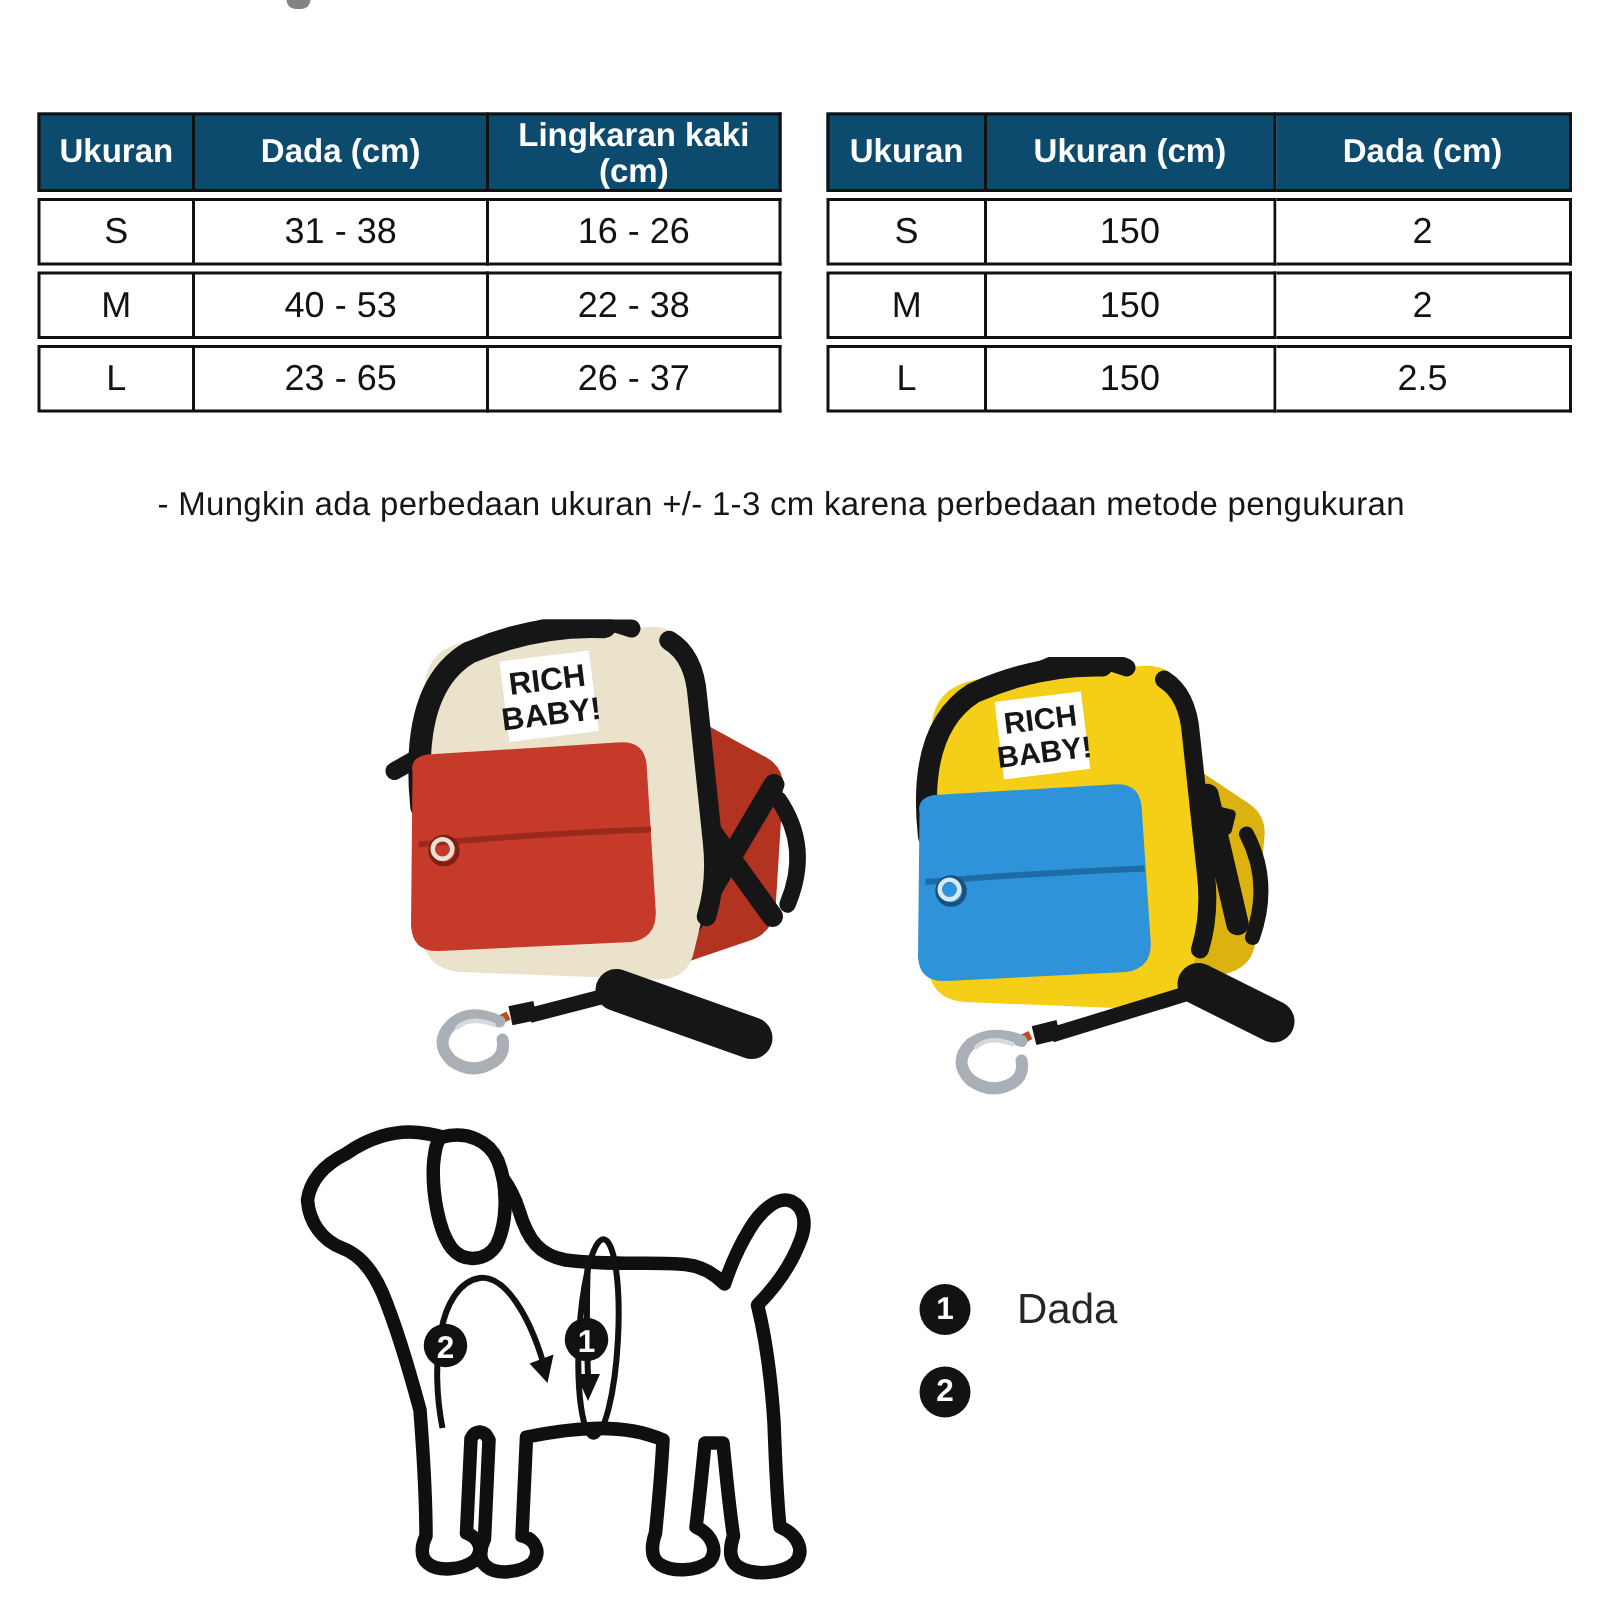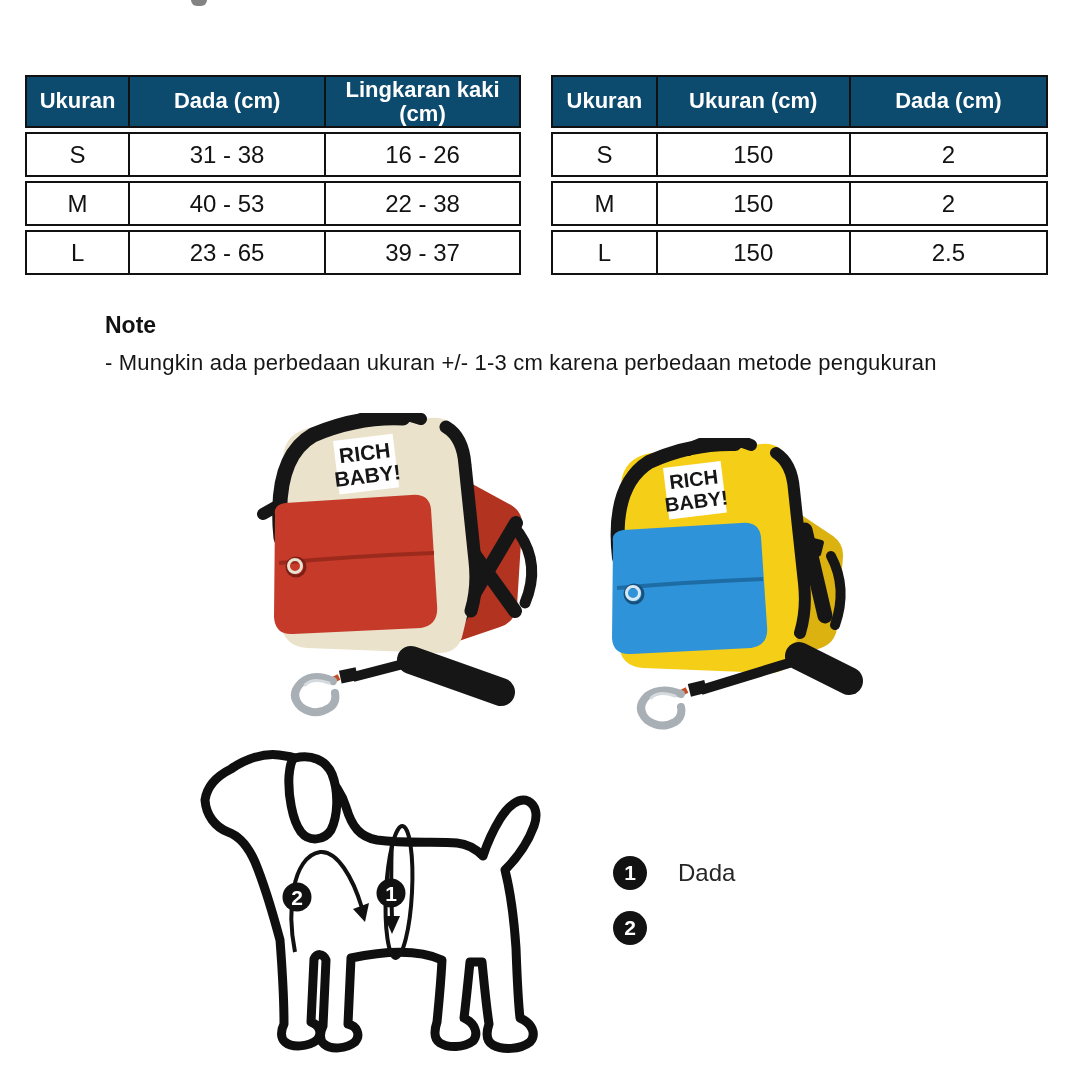--- a/index.html
+++ b/index.html
@@ -32,21 +32,21 @@
   #bag-blue{left:593px;top:438px;}
 
   
   #dog-diagram{position:absolute;left:185px;top:742px;}
 
   
   .legend{position:absolute;left:613px;top:856px;}
   .legend-row{display:flex;align-items:center;margin-bottom:21px;}
   .legend-badge{width:34px;height:34px;border-radius:50%;background:#121212;color:#fff;
       font-weight:bold;font-size:21px;display:flex;align-items:center;justify-content:center;flex:0 0 auto;}
-  .legend-label{margin-left:31px;font-size:24px;color:#262626;}
+  .legend-label{margin-left:31px;font-size:28px;color:#262626;}
 </style>
 </head>
 <body>
 
 <div class="canvas">
 
   <div class="top-artifact"></div>
 
   <table class="size-table" id="table-left">
     <colgroup>
@@ -71,21 +71,21 @@
         <td>16 - 26</td>
       </tr>
       <tr>
         <td>M</td>
         <td>40 - 53</td>
         <td>22 - 38</td>
       </tr>
       <tr>
         <td>L</td>
         <td>23 - 65</td>
-        <td>39 - 37</td>
+        <td>26 - 37</td>
       </tr>
     </tbody>
   </table>
 
   <table class="size-table" id="table-right">
     <colgroup>
         <col style="width:21.5%">
         <col style="width:38.8%">
         <col style="width:39.7%">
       </colgroup>
@@ -109,21 +109,20 @@
       </tr>
       <tr>
         <td>L</td>
         <td>150</td>
         <td>2.5</td>
       </tr>
     </tbody>
   </table>
 
   <div class="note">
-    <div class="note-title">Note</div>
     <div class="note-line">- Mungkin ada perbedaan ukuran +/- 1-3 cm karena perbedaan metode pengukuran</div>
   </div>
 
   <svg class="bag-svg" id="bag-red" width="310" height="312" viewBox="0 0 310 312">
 
     <path d="M190,55 L258,92 Q270,99 269,113 L264,193 Q262,209 247,214 L200,230 Z" fill="#b23320"></path>
     <path d="M200,112 L262,198" stroke="#161616" stroke-width="14" stroke-linecap="round"></path>
     <path d="M263,110 L205,208" stroke="#161616" stroke-width="14" stroke-linecap="round"></path>
     <path d="M266,120 Q288,152 272,190" stroke="#161616" stroke-width="11" fill="none" stroke-linecap="round"></path>
 

